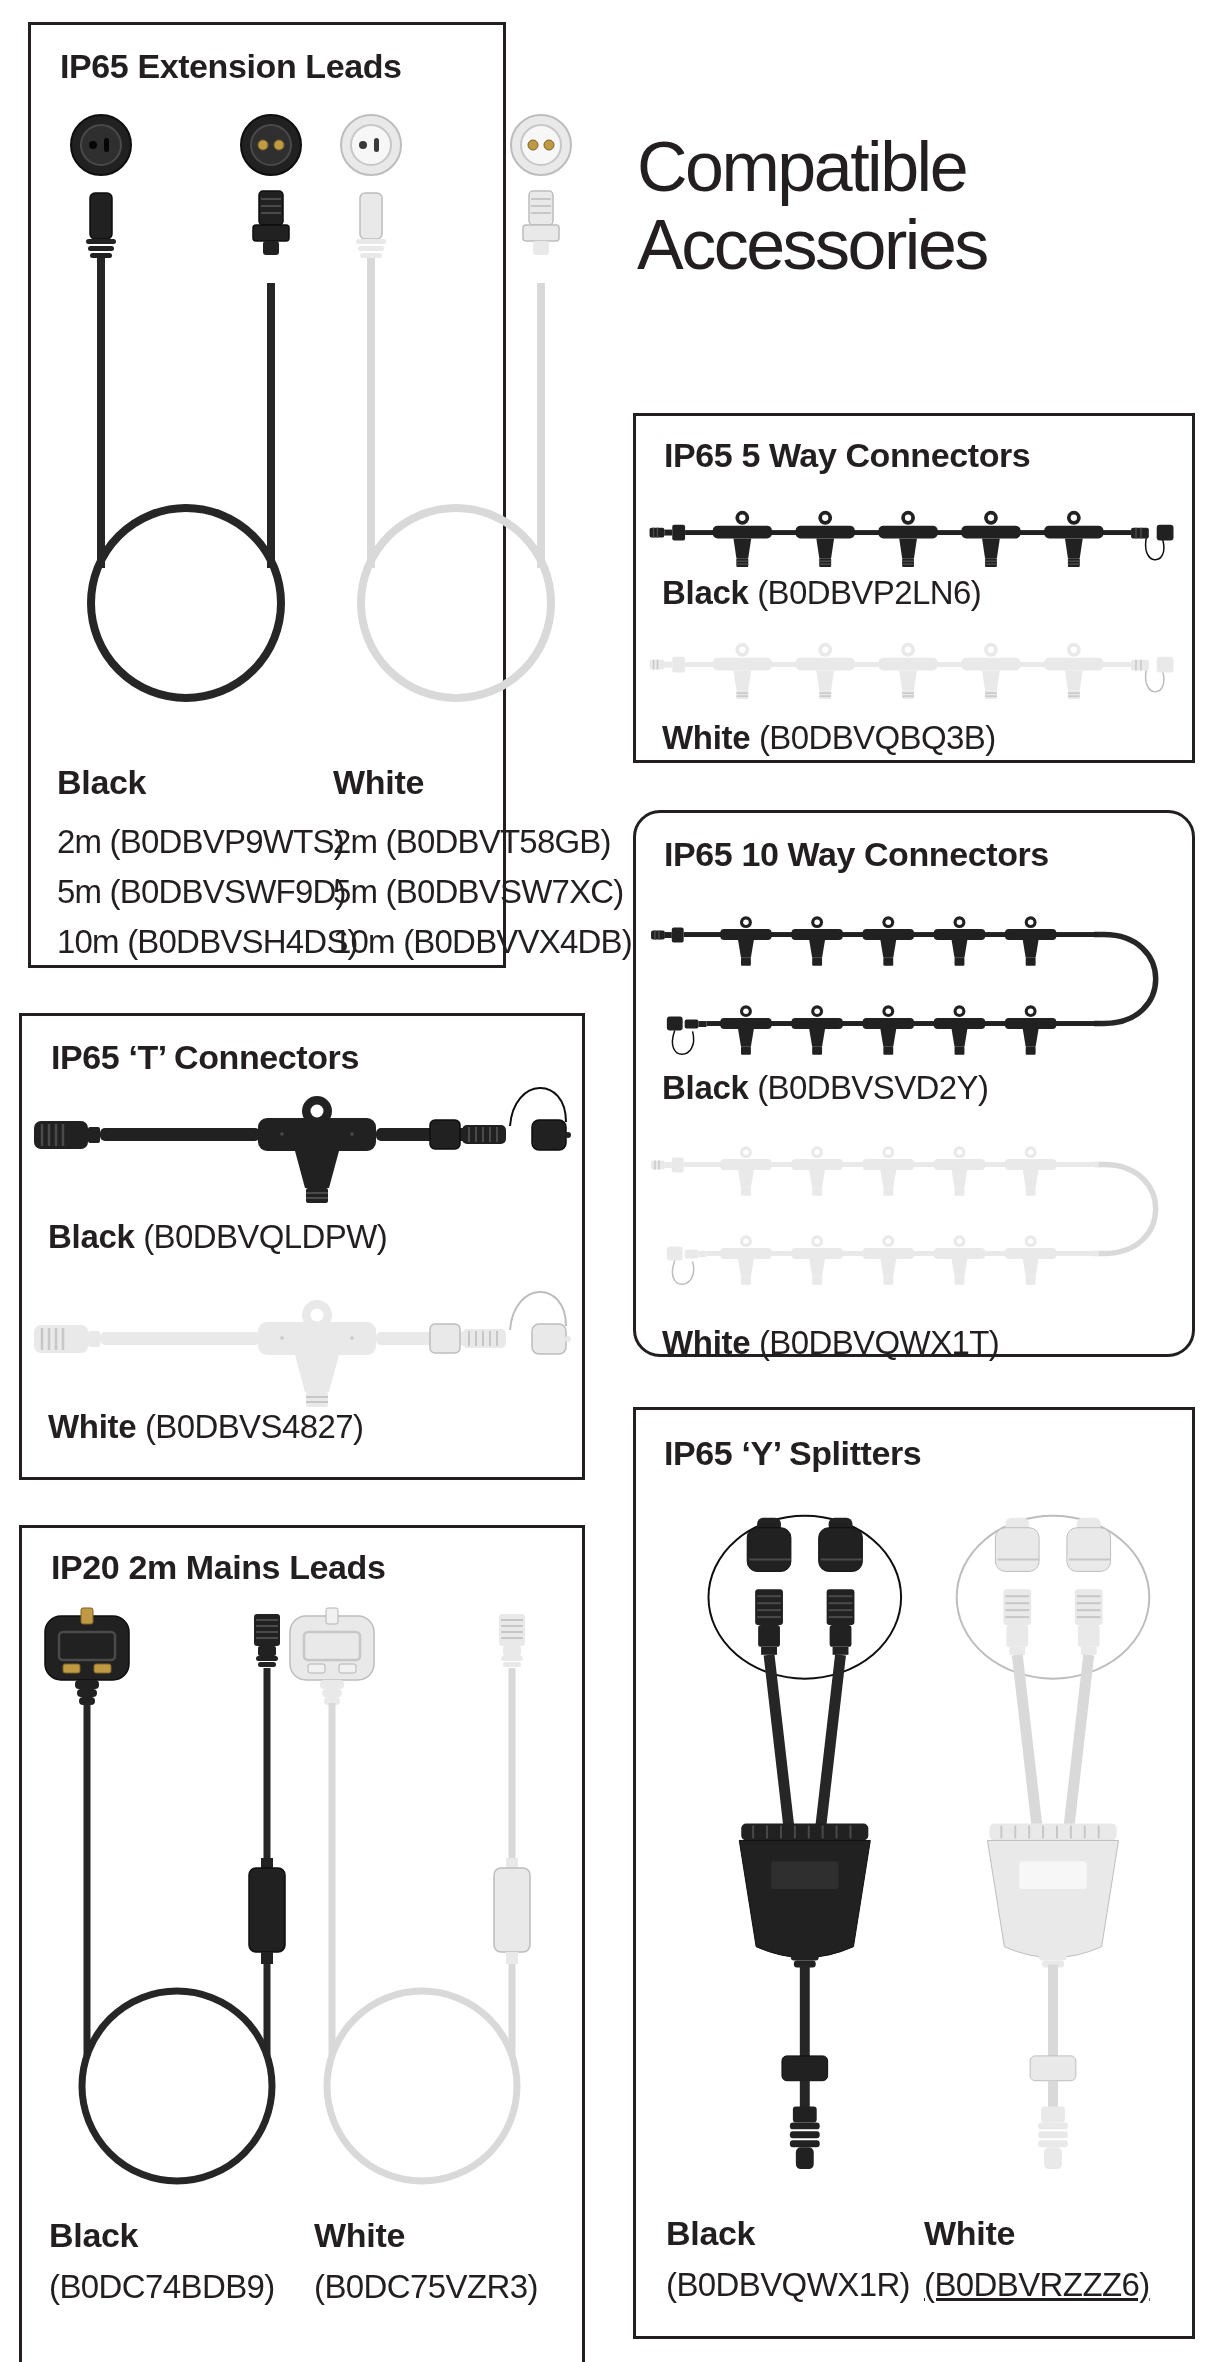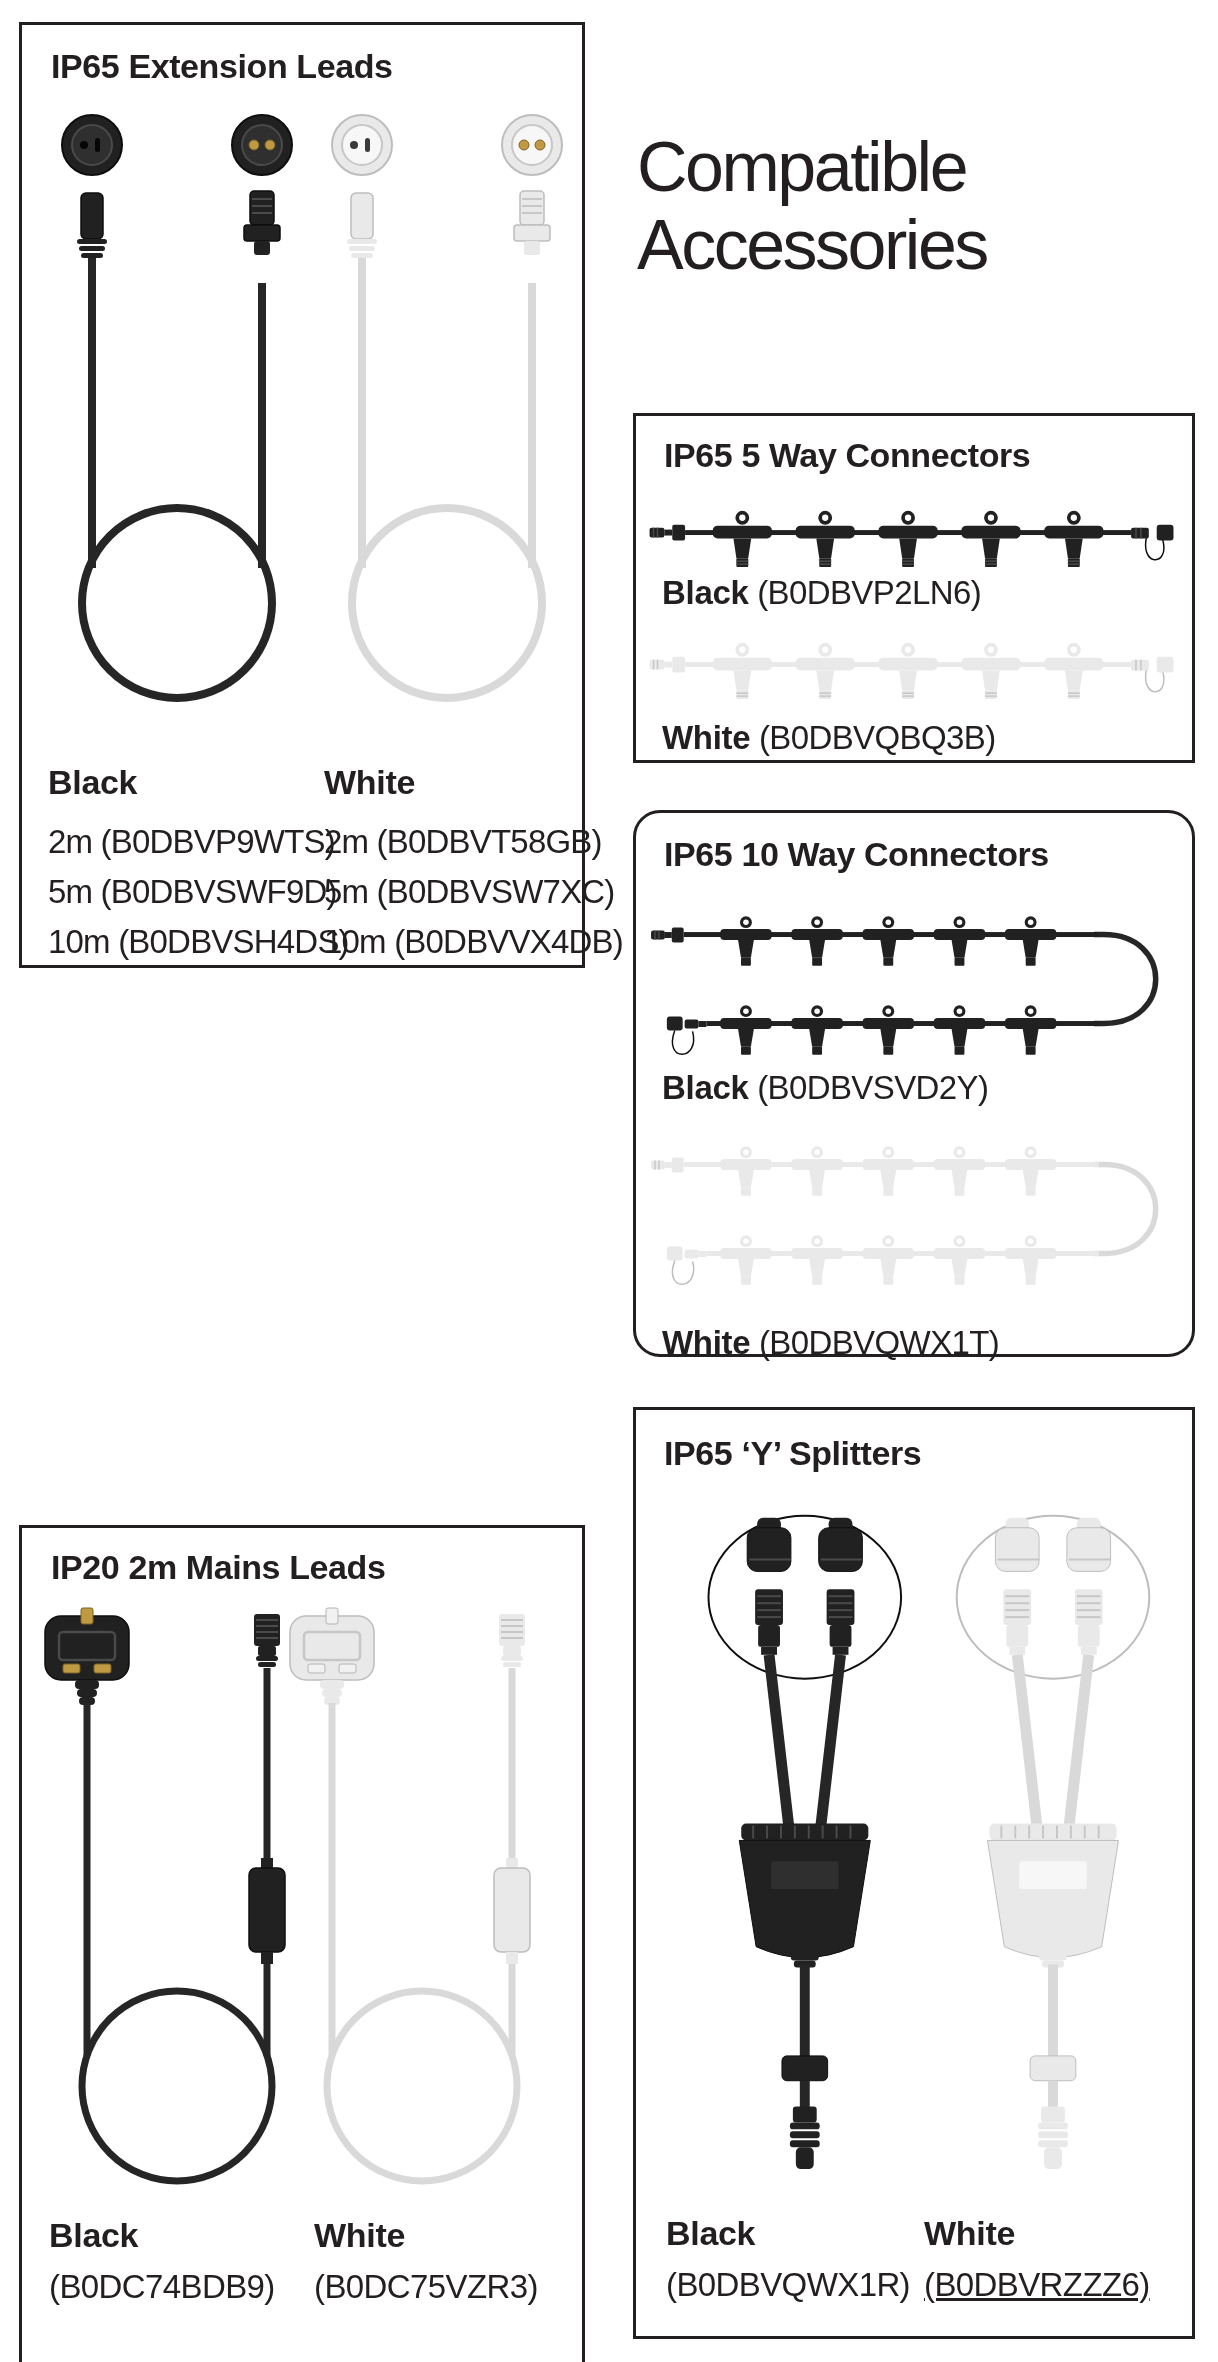--- a/index.html
+++ b/index.html
@@ -227,40 +227,57 @@
         <rect x="85" y="629" width="30" height="7" rx="3" fill="var(--a)"></rect>
         <rect x="85" y="638" width="30" height="7" rx="3" fill="var(--a)"></rect>
         <rect x="85" y="647" width="30" height="7" rx="3" fill="var(--a)"></rect>
         <rect x="91" y="654" width="18" height="22" rx="5" fill="var(--a)"></rect>
       </g>
     </defs>
   </svg>
 
   <h1 class="hero"><span>Compatible</span><br><span>Accessories</span></h1>
 
-  <section class="box" style="left:19px;top:22px;width:566px;height:946px;">
+  <section class="box" style="left:28px;top:22px;width:478px;height:946px;">
     <h2 class="box-title" style="left:29px;top:22px;">IP65 Extension Leads</h2>
     <svg class="art" style="left:0;top:70px;" width="560" height="620" viewBox="0 0 560 620">
       <use href="#ext-lead" class="blk" x="40" y="18"></use>
       <use href="#ext-lead" class="wht" x="310" y="18"></use>
     </svg>
     <div class="collbl" style="left:26px;top:738px;">Black</div>
     <div class="collbl" style="left:302px;top:738px;">White</div>
     <div class="items" style="left:26px;top:792px;">
       <div class="item">2m (B0DBVP9WTS)</div>
       <div class="item">5m (B0DBVSWF9D)</div>
       <div class="item">10m (B0DBVSH4DS)</div>
     </div>
     <div class="items" style="left:302px;top:792px;">
       <div class="item">2m (B0DBVT58GB)</div>
       <div class="item">5m (B0DBVSW7XC)</div>
       <div class="item">10m (B0DBVVX4DB)</div>
     </div>
   </section>
 
+  <section class="box" style="left:19px;top:1013px;width:566px;height:467px;">
+    <h2 class="box-title" style="left:29px;top:22px;">IP65 ‘T’ Connectors</h2>
+    <svg class="art" style="left:10px;top:48px;" width="540" height="150" viewBox="0 0 540 150">
+      <use href="#t-conn" class="blk"></use>
+    </svg>
+    <div class="vline" style="left:26px;top:202px;">
+      <span class="lbl">Black</span>
+      <span>(B0DBVQLDPW)</span>
+    </div>
+    <svg class="art" style="left:10px;top:252px;" width="540" height="150" viewBox="0 0 540 150">
+      <use href="#t-conn" class="wht"></use>
+    </svg>
+    <div class="vline" style="left:26px;top:392px;">
+      <span class="lbl">White</span>
+      <span>(B0DBVS4827)</span>
+    </div>
+  </section>
 
   <section class="box" style="left:19px;top:1525px;width:566px;height:934px;">
     <h2 class="box-title" style="left:29px;top:20px;">IP20 2m Mains Leads</h2>
     <svg class="art" style="left:0;top:72px;" width="560" height="600" viewBox="0 0 560 600">
       <use href="#mains-pair" class="blk" x="8" y="8"></use>
       <use href="#mains-pair" class="wht" x="253" y="8"></use>
     </svg>
     <div class="collbl" style="left:27px;top:688px;">Black</div>
     <div class="vline" style="left:27px;top:740px;">(B0DC74BDB9)</div>
     <div class="collbl" style="left:292px;top:688px;">White</div>

